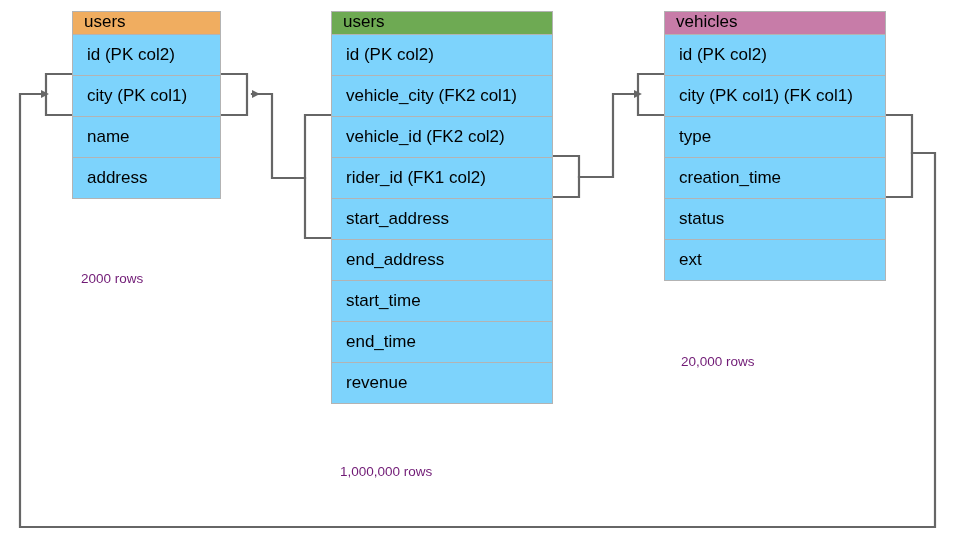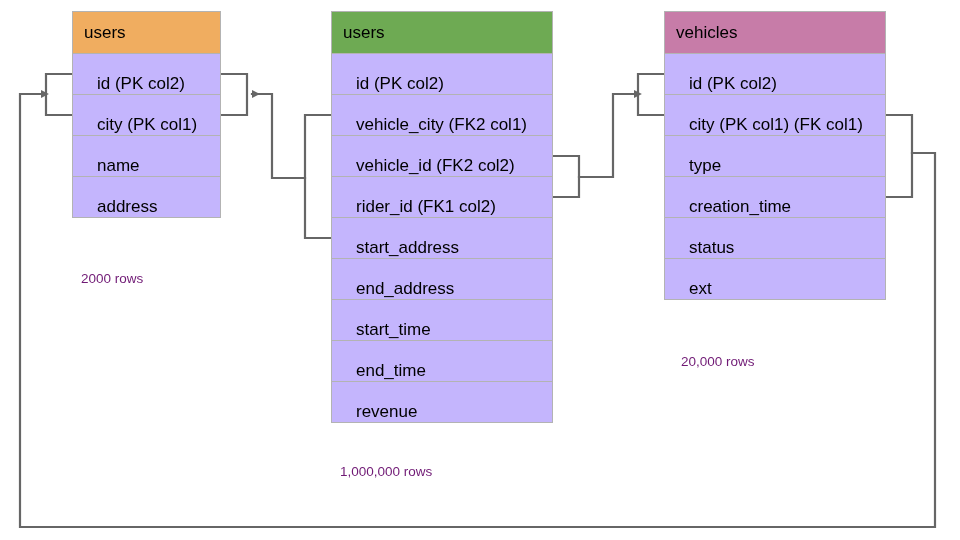--- a/index.html
+++ b/index.html
@@ -9,33 +9,33 @@
     position:relative;overflow:hidden;
   }
   #canvas{position:absolute;left:0;top:0;width:960px;height:540px;}
   svg.wires{position:absolute;left:0;top:0;width:960px;height:540px;pointer-events:none;}
 
   .table{position:absolute;box-sizing:border-box;}
   .thead{
     box-sizing:border-box;
     border:1px solid #b3b3b3;
     font-size:17px;color:#000000;
-    display:flex;align-items:center;
+    display:flex;align-items:flex-start;
     padding-left:11px;
-    height:43px;
+    height:24px;
   }
   .trow{
     box-sizing:border-box;
-    background:#c4b5fd;
+    background:#7dd3fc;
     border:1px solid #b3b3b3;
     border-top:none;
     height:41px;
     font-size:17px;color:#000000;
-    display:flex;align-items:flex-end;
-    padding-left:24px;
+    display:flex;align-items:center;
+    padding-left:14px;
     white-space:nowrap;
   }
   .rowcount{
     position:absolute;
     font-size:13.5px;color:#701a75;
     white-space:nowrap;
   }
 </style>
 </head>
 <body>

